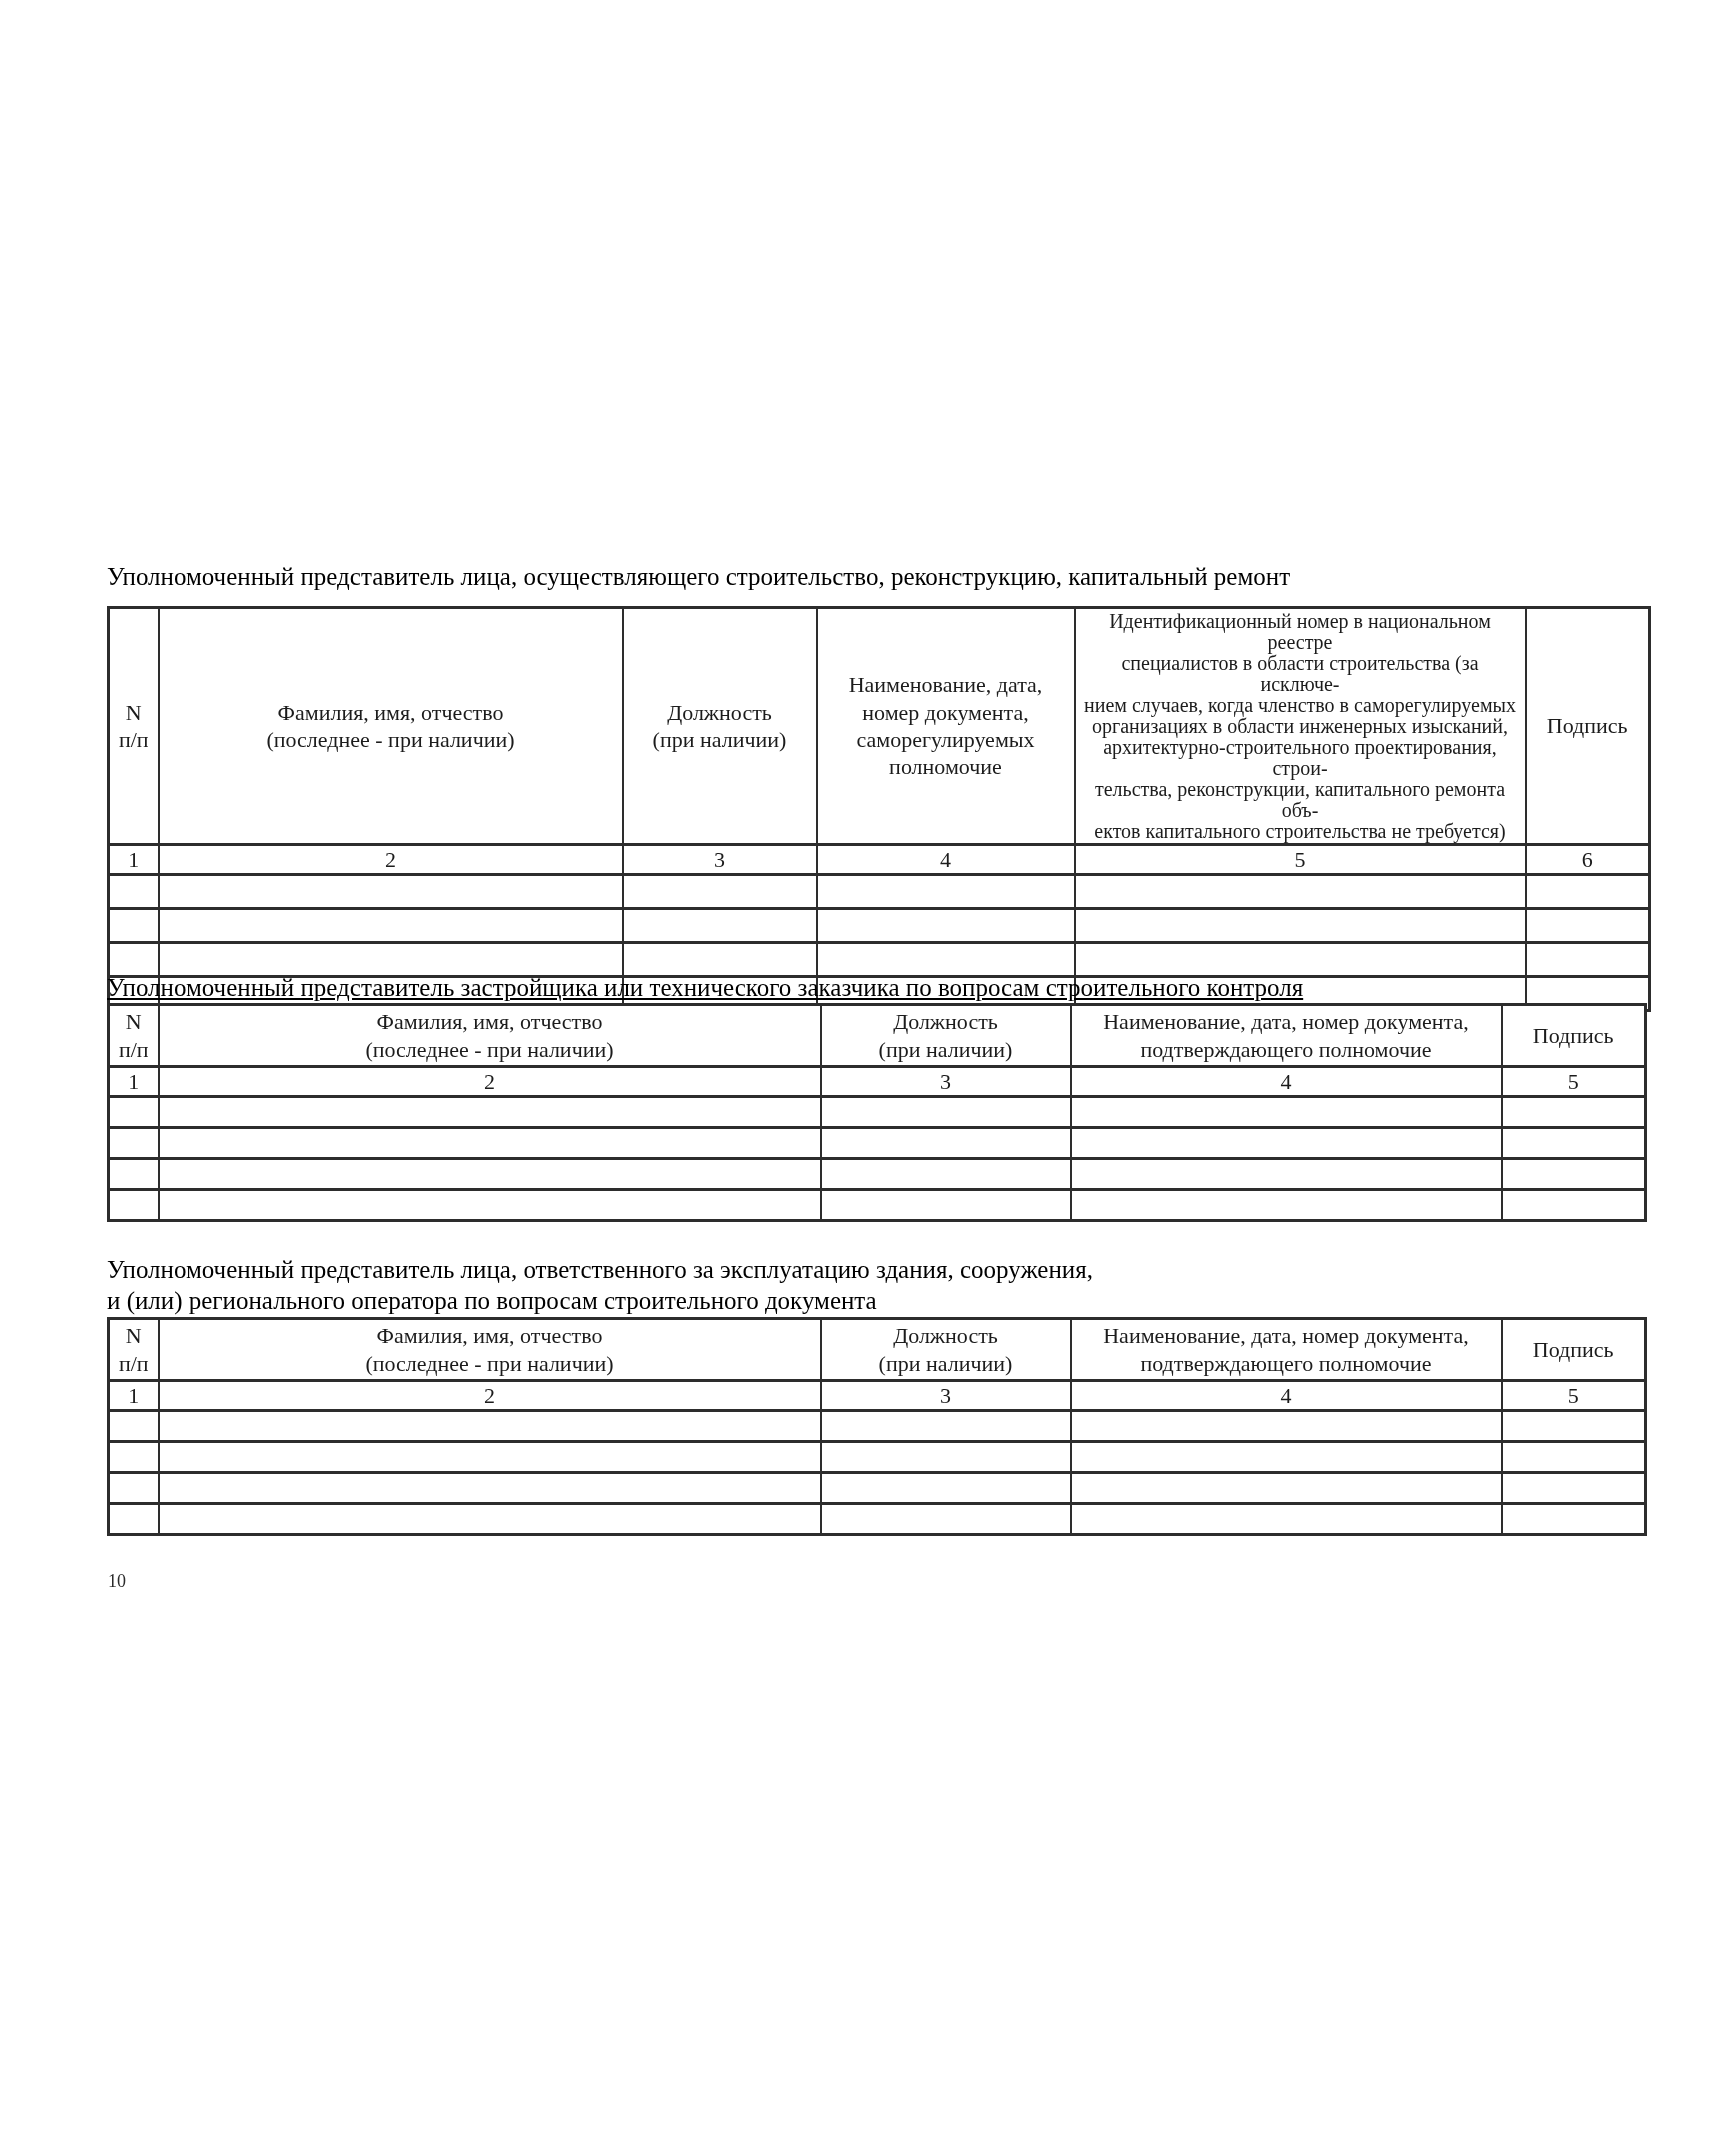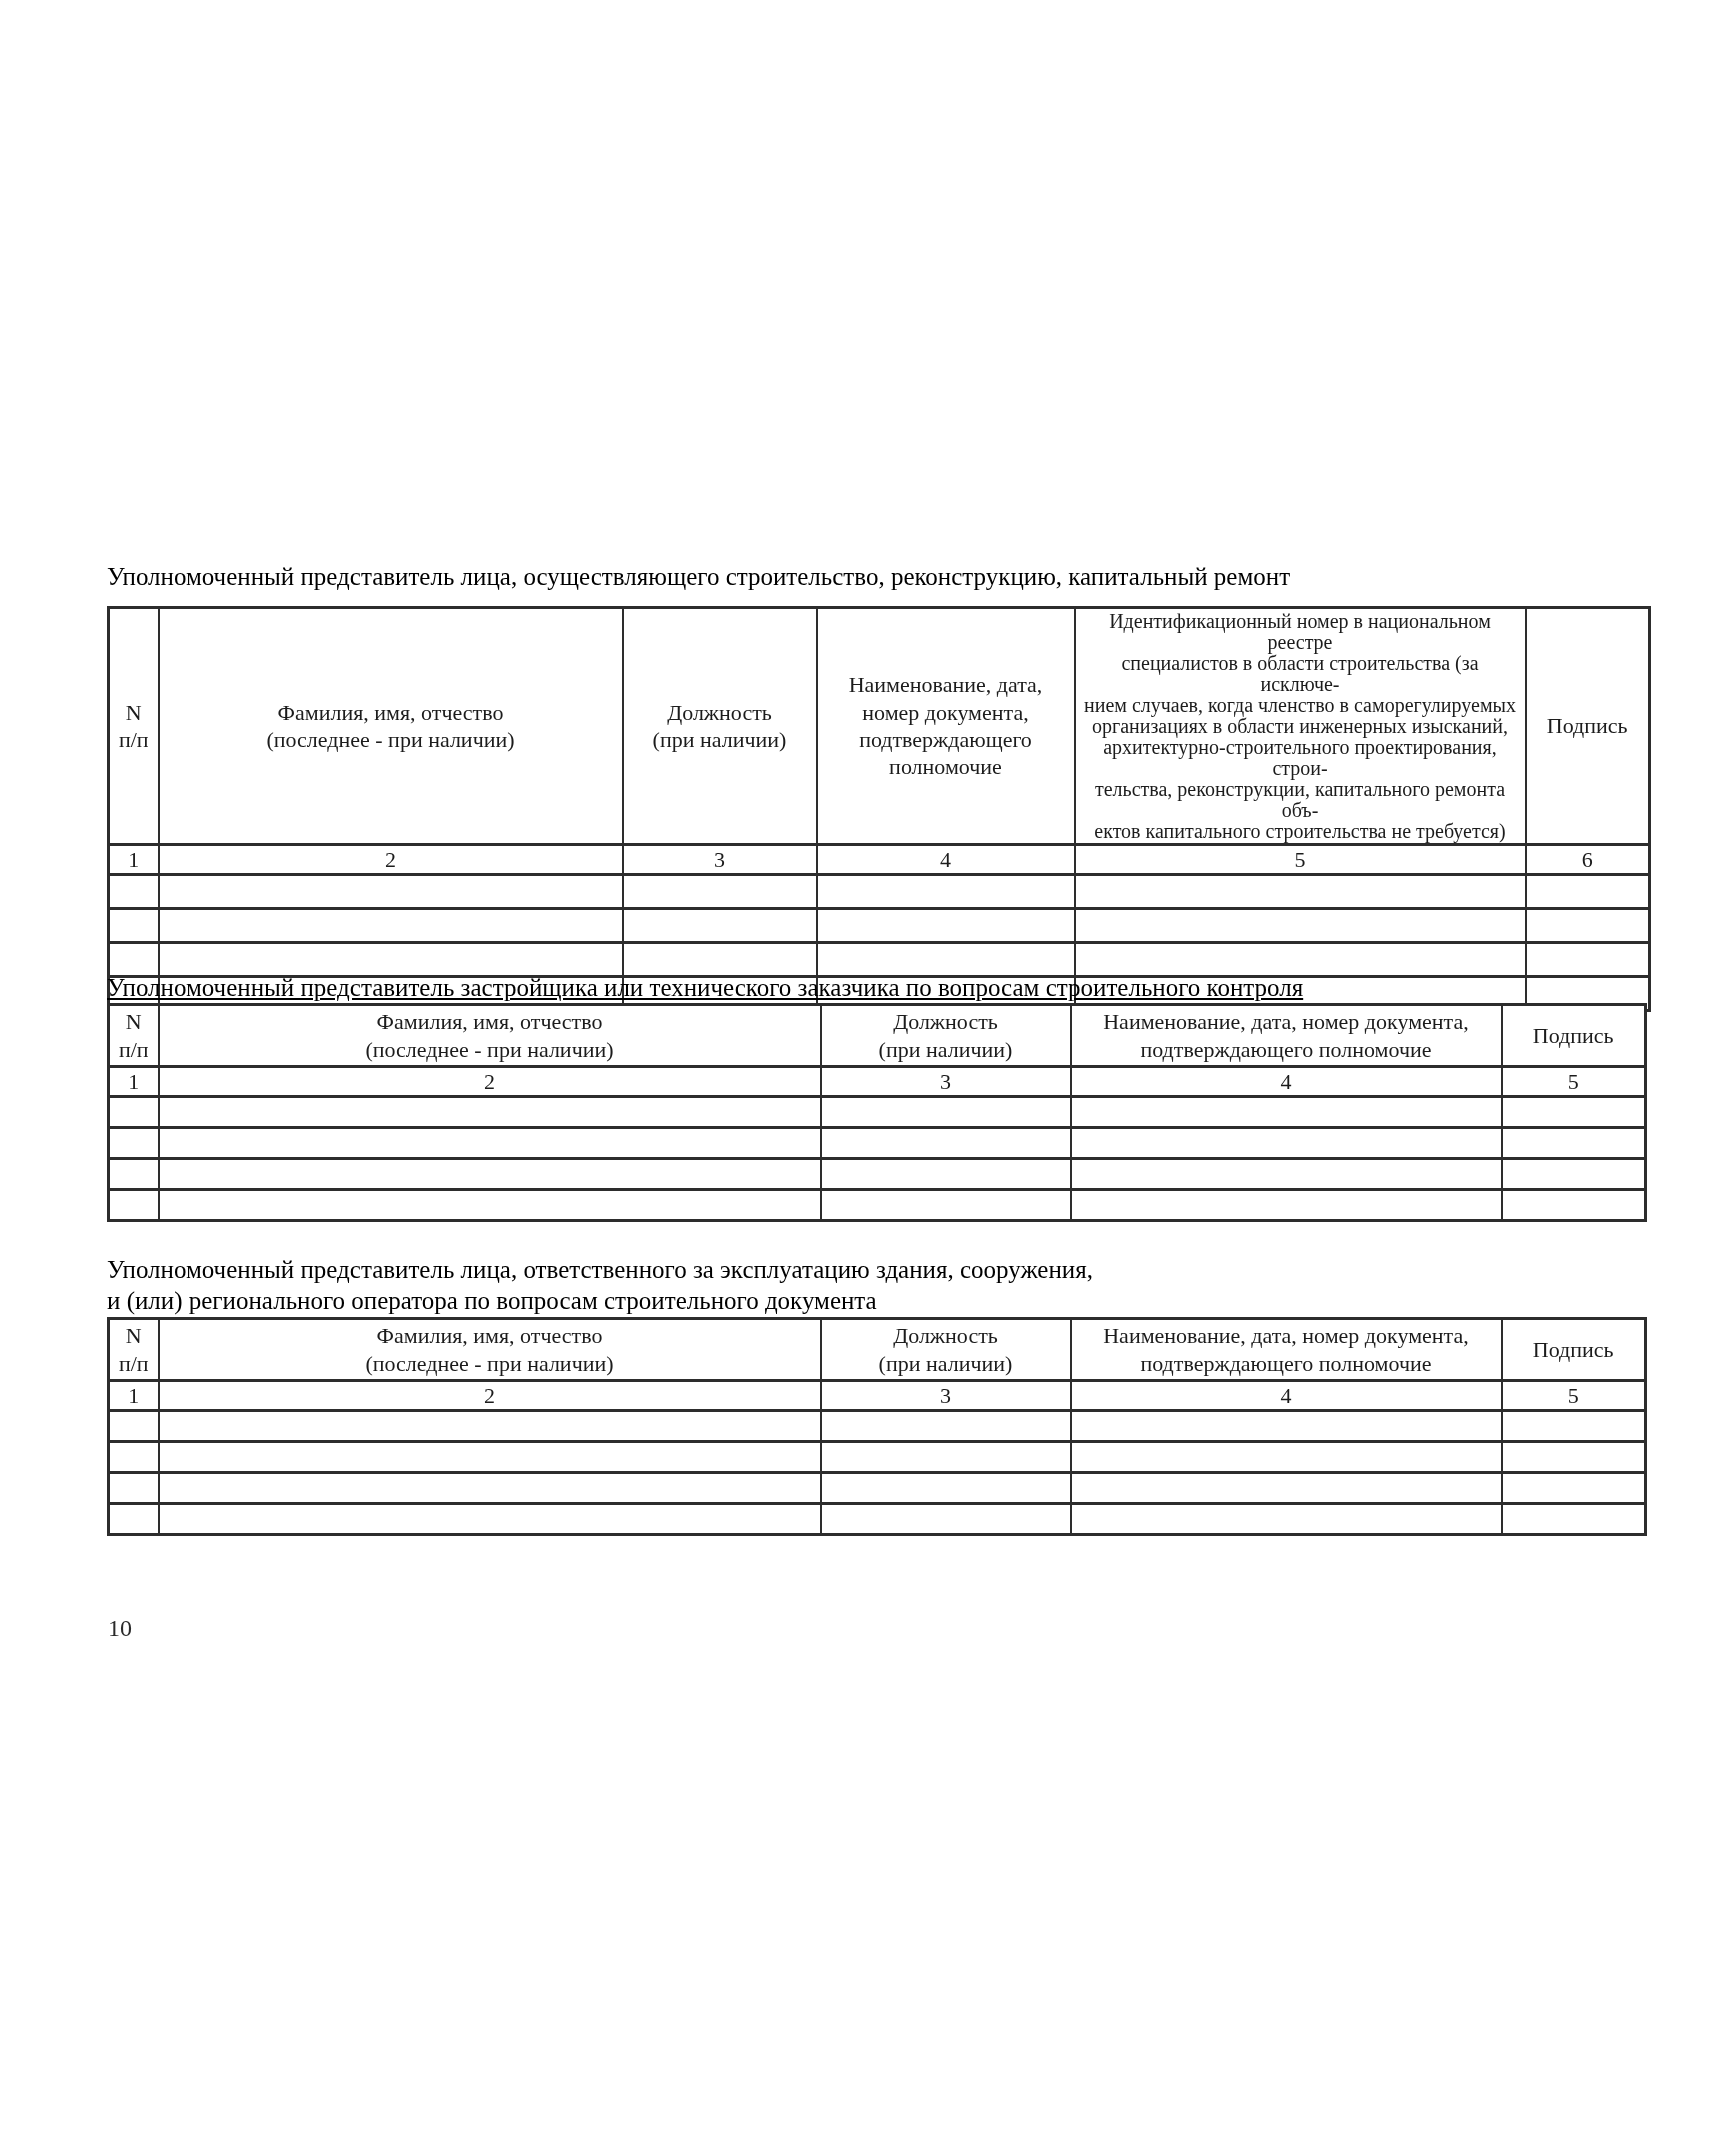--- a/index.html
+++ b/index.html
@@ -64,23 +64,22 @@
   .t1 tr.hdr  { height: 159px; }
   .t1 tr.nums { height: 27.4px; }
   .t1 tr.row  { height: 34px; }
   .t2 tr.hdr  { height: 62px; }
   .t2 tr.nums { height: 27.4px; }
   .t2 tr.row  { height: 31px; }
   .pagenum {
     position: absolute;
     left: 108px;
     top: 1571px;
-    font-size: 24px;
+    font-size: 18px;
     color: #2a2a2a;
-    margin-top: 44px;
   }
 </style>
 </head>
 <body>
 
 <div class="title" style="top: 561px;">Уполномоченный представитель лица, осуществляющего строительство, реконструкцию, капитальный ремонт</div>
 
 <div class="tbl-wrap" style="top: 606px;">
   <table class="t1">
     <colgroup>
@@ -94,21 +93,21 @@
     <tbody>
         <tr class="hdr">
       <th>N
 п/п</th>
       <th>Фамилия, имя, отчество
 (последнее - при наличии)</th>
       <th>Должность
 (при наличии)</th>
       <th>Наименование, дата,
 номер документа,
-подтверждающего
+саморегулируемых
 полномочие</th>
       <th class="small">Идентификационный номер в национальном реестре
 специалистов в области строительства (за исключе-
 нием случаев, когда членство в саморегулируемых
 организациях в области инженерных изысканий,
 архитектурно-строительного проектирования, строи-
 тельства, реконструкции, капитального ремонта объ-
 ектов капитального строительства не требуется)</th>
       <th>Подпись</th>
     </tr>

